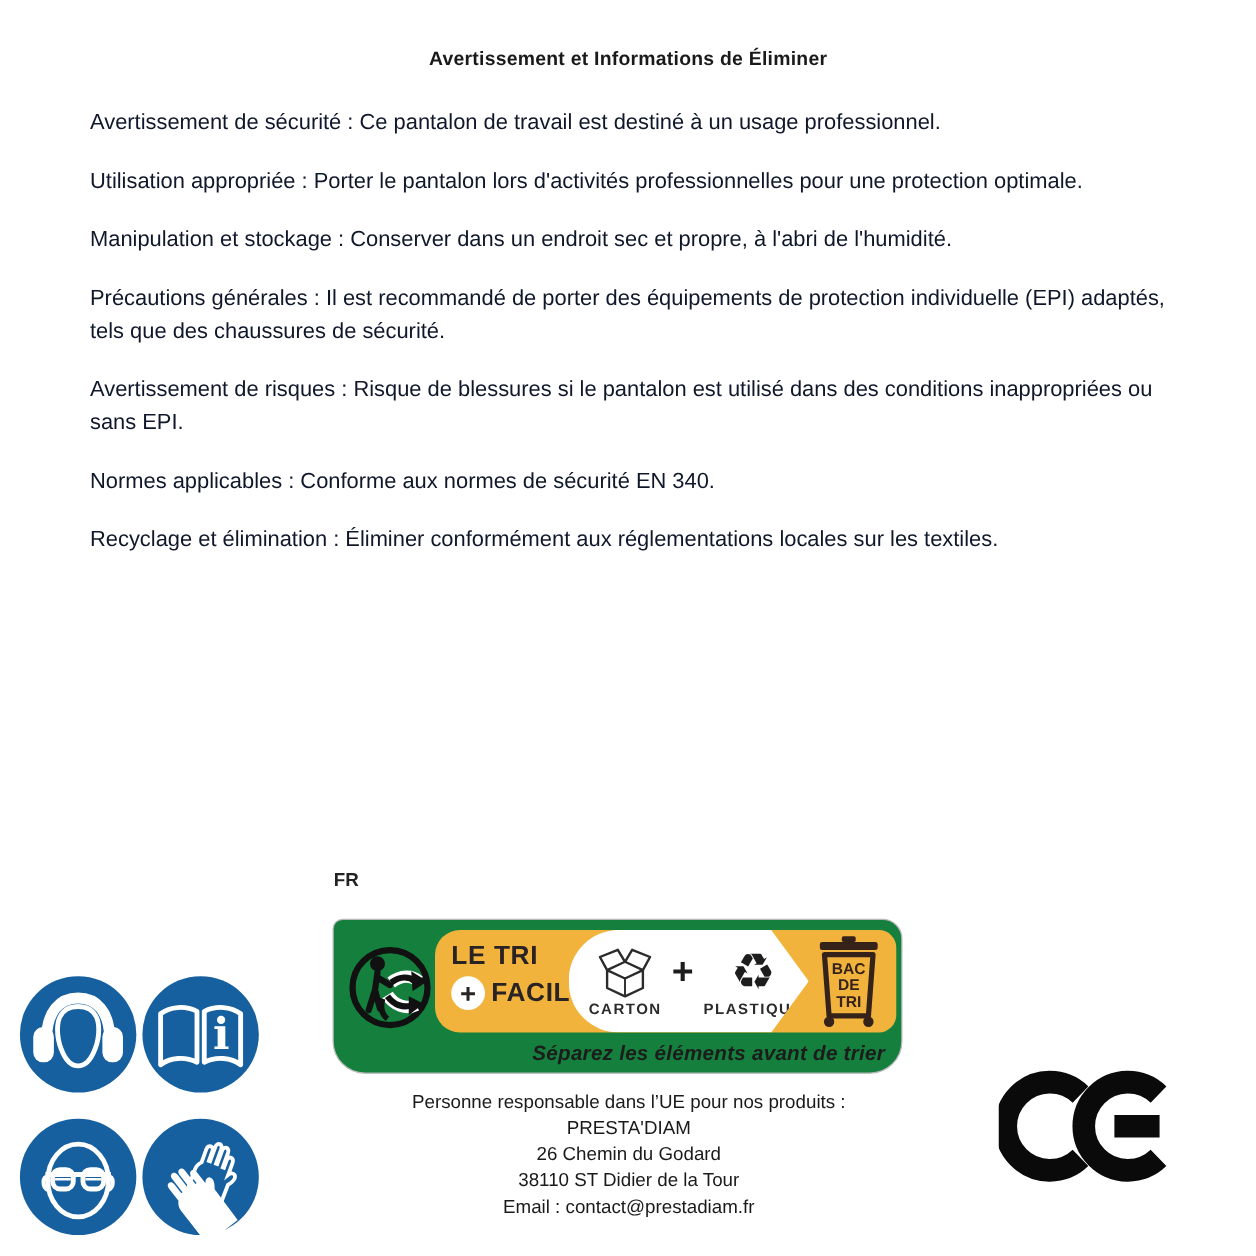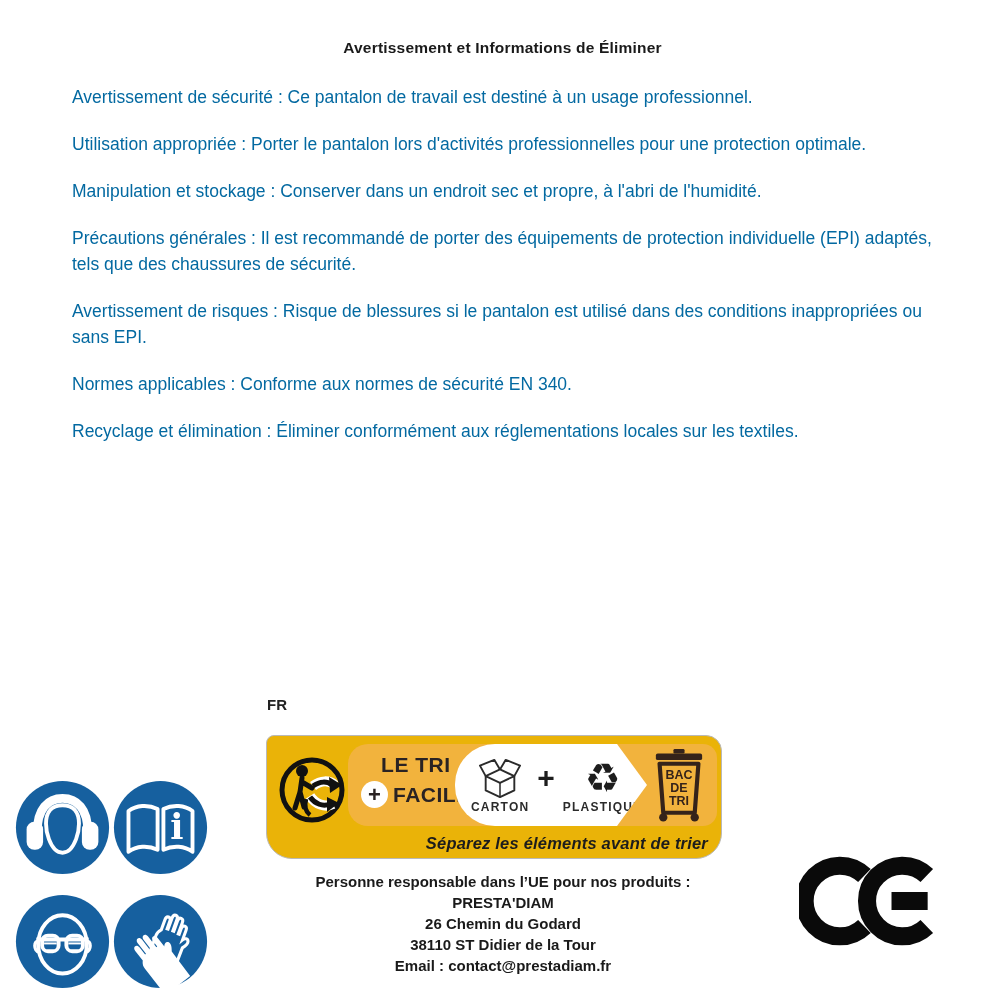--- a/index.html
+++ b/index.html
@@ -6,39 +6,38 @@
   body{
     width:1005px;height:1005px;position:relative;background:#ffffff;
     font-family:"Liberation Sans", sans-serif;color:#111;overflow:hidden;
   }
   .page-title{
     position:absolute;top:29px;left:0;width:100%;text-align:center;
     font-size:15.5px;font-weight:bold;color:#1a1a1a;letter-spacing:.2px;
   }
   .text-block{
     position:absolute;top:84px;left:72px;width:875px;
-    font-size:17.5px;line-height:26px;color:#0369a1;
+    font-size:17.5px;line-height:26px;color:#0f172a;
   }
   .text-block p{margin:0 0 21px 0;}
 
   
   .icons-grid{
     position:absolute;left:14px;top:779px;
     display:grid;grid-template-columns:97px 97px;grid-auto-rows:97px;
     column-gap:1px;row-gap:17px;
   }
   .icons-grid svg{display:block;}
 
   
   .fr-code{position:absolute;left:267px;top:696px;font-size:15px;font-weight:bold;color:#222;}
   .recycle-box{
     position:absolute;left:266px;top:735px;width:456px;height:124px;
-    background:#eab308;border:1.5px solid #b9b9b9;box-sizing:border-box;
+    background:#15803d;border:1.5px solid #b9b9b9;box-sizing:border-box;
     border-radius:8px 16px 26px 26px;
-    text-align:center;
   }
   .triman{position:absolute;left:8px;top:16px;}
   .tri-banner{
     position:absolute;left:81px;top:8px;width:369px;height:82px;
     background:#F2B33D;border-radius:20px 14px 14px 20px;
   }
   .brand{position:absolute;left:13px;top:9px;color:#2a2323;}
   .brand-l1{font-size:21px;font-weight:bold;letter-spacing:.5px;}
   .brand-l2{display:flex;align-items:center;gap:5px;margin-top:4px;}
   .plus-circle{
@@ -58,21 +57,21 @@
   .mat-plus{font-size:30px;font-weight:bold;color:#1d1d1d;margin:0 1px 14px 1px;}
   .recycle-glyph{font-size:40px;line-height:42px;color:#1d1d1d;}
   .bin{position:absolute;right:9px;top:4px;}
   .separez{
     position:absolute;right:13px;bottom:5px;font-size:16.5px;font-style:italic;
     color:#1c1c1c;font-weight:700;letter-spacing:.2px;
   }
 
   .address{
     position:absolute;left:253px;top:871px;width:500px;text-align:center;
-    font-size:15px;font-weight:bold;line-height:21px;color:#1a1a1a;
+    font-size:15px;font-weight:normal;line-height:21px;color:#1a1a1a;
   }
   .ce{position:absolute;left:799px;top:845px;}
 </style>
 </head>
 <body>
 
 <main>
 
   <h1 class="page-title">Avertissement et Informations de Éliminer</h1>
 

